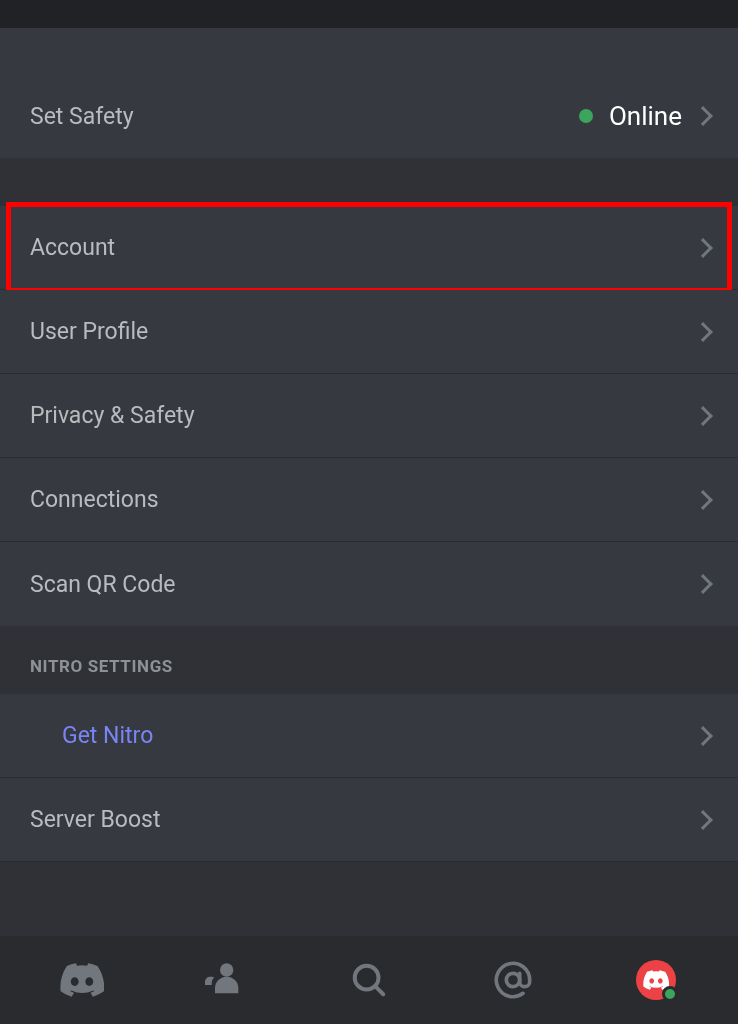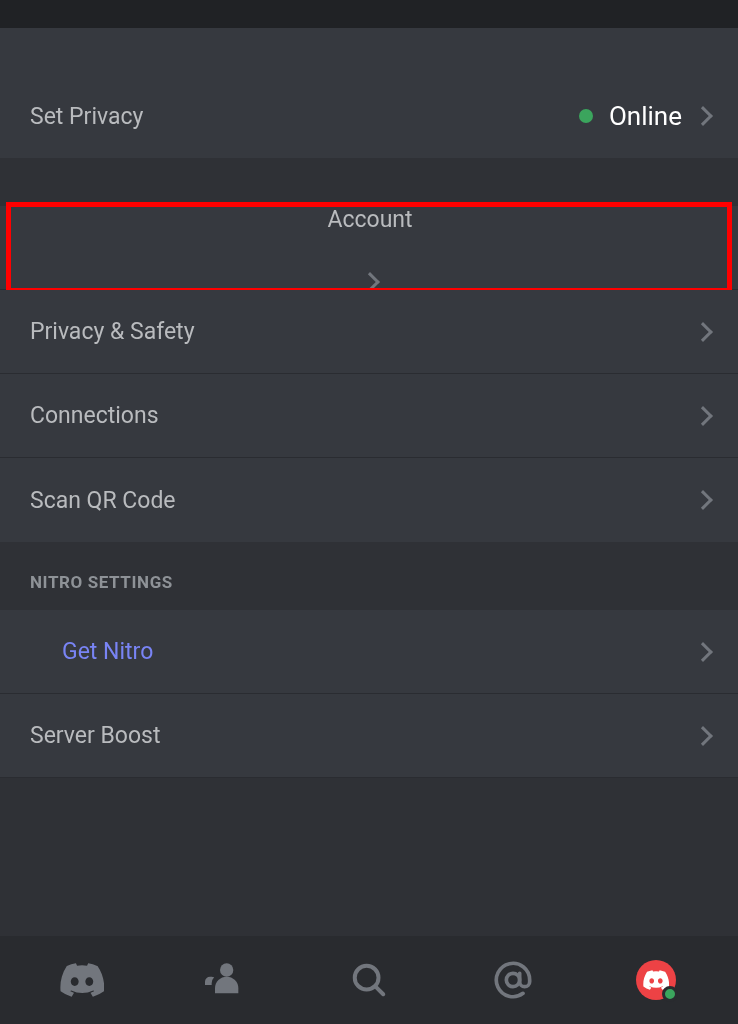--- a/index.html
+++ b/index.html
@@ -131,36 +131,41 @@
 </head>
 <body>
 
 <div class="statusbar"></div>
 
 <div class="content-scroll">
 
   <div class="spacer-dark"></div>
 
   <div class="row no-border">
-    <span class="label">Set Privacy</span>
+    <span class="label">Set Safety</span>
     <span class="spacer-fill"></span>
     <span class="status-dot"></span>
     <span class="value">Online</span>
     <span class="chevron"></span>
   </div>
 
   <div class="section-gap"></div>
 
-  <div class="row" style="position:relative;flex-direction:column;">
+  <div class="row" style="position:relative;">
     <span class="label">Account</span>
     <span class="spacer-fill"></span>
     <span class="chevron"></span>
     <span class="highlight"></span>
   </div>
 
+  <div class="row">
+    <span class="label">User Profile</span>
+    <span class="spacer-fill"></span>
+    <span class="chevron"></span>
+  </div>
 
   <div class="row">
     <span class="label">Privacy &amp; Safety</span>
     <span class="spacer-fill"></span>
     <span class="chevron"></span>
   </div>
 
   <div class="row">
     <span class="label">Connections</span>
     <span class="spacer-fill"></span>

